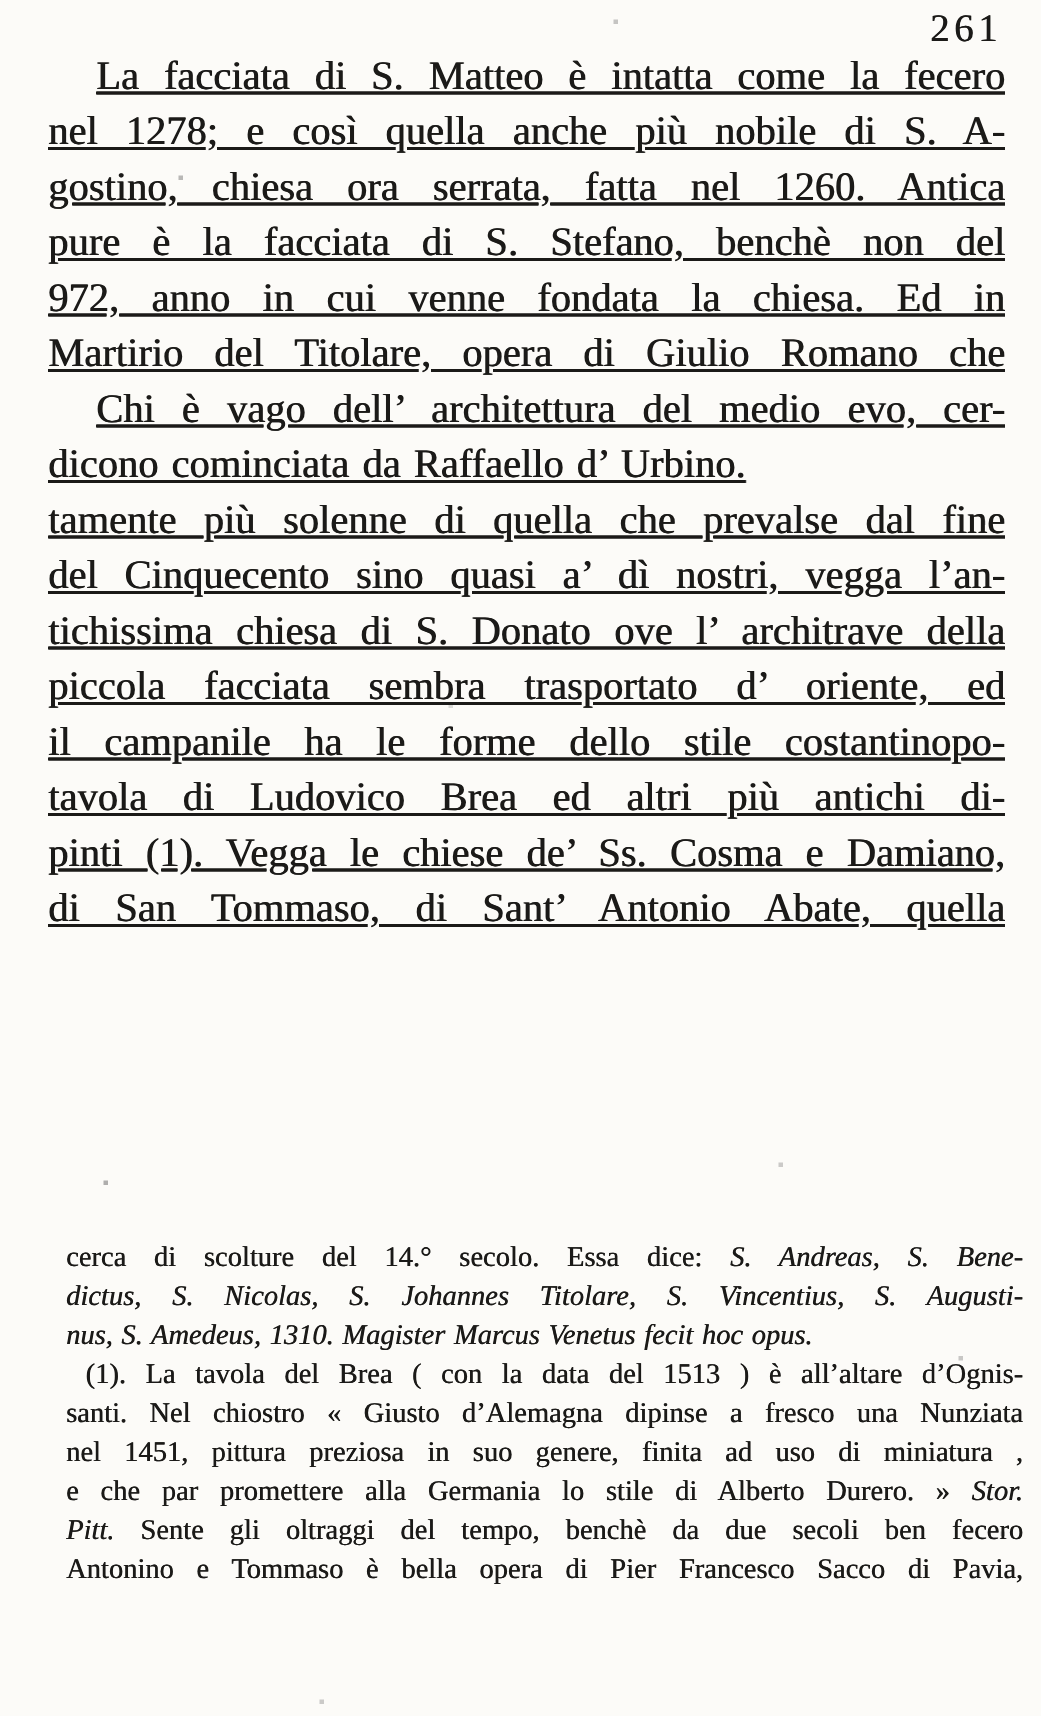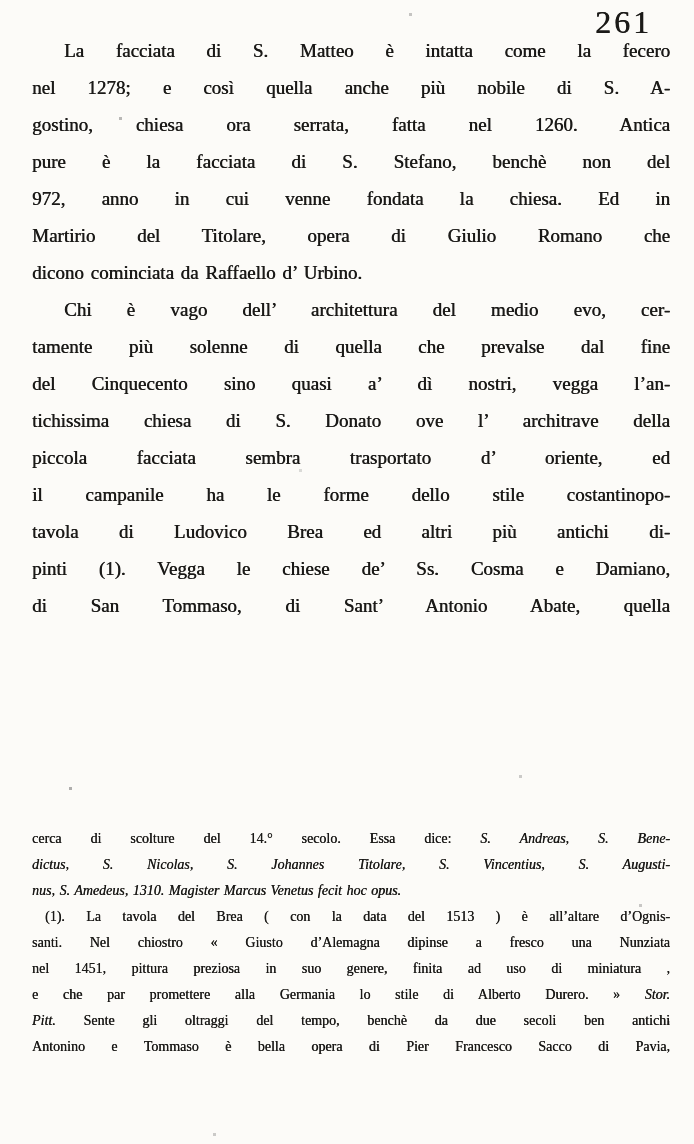--- a/index.html
+++ b/index.html
@@ -28,49 +28,50 @@
       70px 788px 0 1px rgba(60,60,60,.40),
       520px 776px 0 1px rgba(90,90,90,.30),
       640px 905px 0 1px rgba(80,80,80,.30),
       300px 470px 0 1px rgba(100,100,100,.22),
       668px 1022px 0 1px rgba(80,80,80,.30),
       214px 1134px 0 1px rgba(90,90,90,.30);
   }
   .page-number {
     position: absolute;
     top: 4px;
-    right: 42px;
-    font-size: 32px;
+    right: 26px;
+    font-size: 26px;
     letter-spacing: 3px;
     text-shadow: 0.4px 0 0 currentColor;
   }
   .main-text {
     position: absolute;
     left: 32px;
     top: 32px;
     width: 638px;
-    font-size: 19px;
+    font-size: 27px;
     line-height: 37px;
     text-shadow: 0.5px 0 0 currentColor;
     word-spacing: 2px;
+    text-decoration: underline;
   }
   .line {
     height: 37px;
     overflow: hidden;
     text-align: justify;
     text-align-last: justify;
   }
   .line.indent { text-indent: 32px; }
   .line.end { text-align-last: left; }
   .footnotes {
     position: absolute;
-    left: 32px;
+    left: 44px;
     top: 826px;
     width: 638px;
-    font-size: 14px;
+    font-size: 19px;
     line-height: 26px;
     text-shadow: 0.3px 0 0 currentColor;
     word-spacing: 1px;
   }
   .fline {
     height: 26px;
     overflow: hidden;
     text-align: justify;
     text-align-last: justify;
   }
@@ -85,35 +86,35 @@
 
 <div class="page-number">261</div>
 
 <div class="main-text">
     <div class="line indent">La facciata di S. Matteo è intatta come la fecero</div>
     <div class="line">nel 1278; e così quella anche più nobile di S. A-</div>
     <div class="line">gostino, chiesa ora serrata, fatta nel 1260. Antica</div>
     <div class="line">pure è la facciata di S. Stefano, benchè non del</div>
     <div class="line">972, anno in cui venne fondata la chiesa. Ed in</div>
     <div class="line">Martirio del Titolare, opera di Giulio Romano che</div>
+    <div class="line indent">Chi è vago dell’ architettura del medio evo, cer-</div>
     <div class="line end">dicono cominciata da Raffaello d’ Urbino.</div>
-    <div class="line indent">Chi è vago dell’ architettura del medio evo, cer-</div>
     <div class="line">tamente più solenne di quella che prevalse dal fine</div>
     <div class="line">del Cinquecento sino quasi a’ dì nostri, vegga l’an-</div>
     <div class="line">tichissima chiesa di S. Donato ove l’ architrave della</div>
     <div class="line">piccola facciata sembra trasportato d’ oriente, ed</div>
     <div class="line">il campanile ha le forme dello stile costantinopo-</div>
     <div class="line">tavola di Ludovico Brea ed altri più antichi di-</div>
     <div class="line">pinti (1). Vegga le chiese de’ Ss. Cosma e Damiano,</div>
     <div class="line">di San Tommaso, di Sant’ Antonio Abate, quella</div>
   </div>
 
 <div class="footnotes">
     <div class="fline"><span>cerca di scolture del 14.° secolo. Essa dice: </span><span class="it">S. Andreas, S. Bene-</span></div>
     <div class="fline"><span class="it">dictus, S. Nicolas, S. Johannes Titolare, S. Vincentius, S. Augusti-</span></div>
     <div class="fline end"><span class="it">nus, S. Amedeus, 1310. Magister Marcus Venetus fecit hoc opus.</span></div>
     <div class="fline findent"><span>(1). La tavola del Brea ( con la data del 1513 ) è all’altare d’Ognis-</span></div>
     <div class="fline"><span>santi. Nel chiostro « Giusto d’Alemagna dipinse a fresco una Nunziata</span></div>
     <div class="fline"><span>nel 1451, pittura preziosa in suo genere, finita ad uso di miniatura ,</span></div>
     <div class="fline"><span>e che par promettere alla Germania lo stile di Alberto Durero. » </span><span class="it">Stor.</span></div>
-    <div class="fline"><span class="it">Pitt.</span><span> Sente gli oltraggi del tempo, benchè da due secoli ben antichi</span></div>
+    <div class="fline"><span class="it">Pitt.</span><span> Sente gli oltraggi del tempo, benchè da due secoli ben fecero</span></div>
     <div class="fline"><span>Antonino e Tommaso è bella opera di Pier Francesco Sacco di Pavia,</span></div>
   </div>
 
 </body></html>

